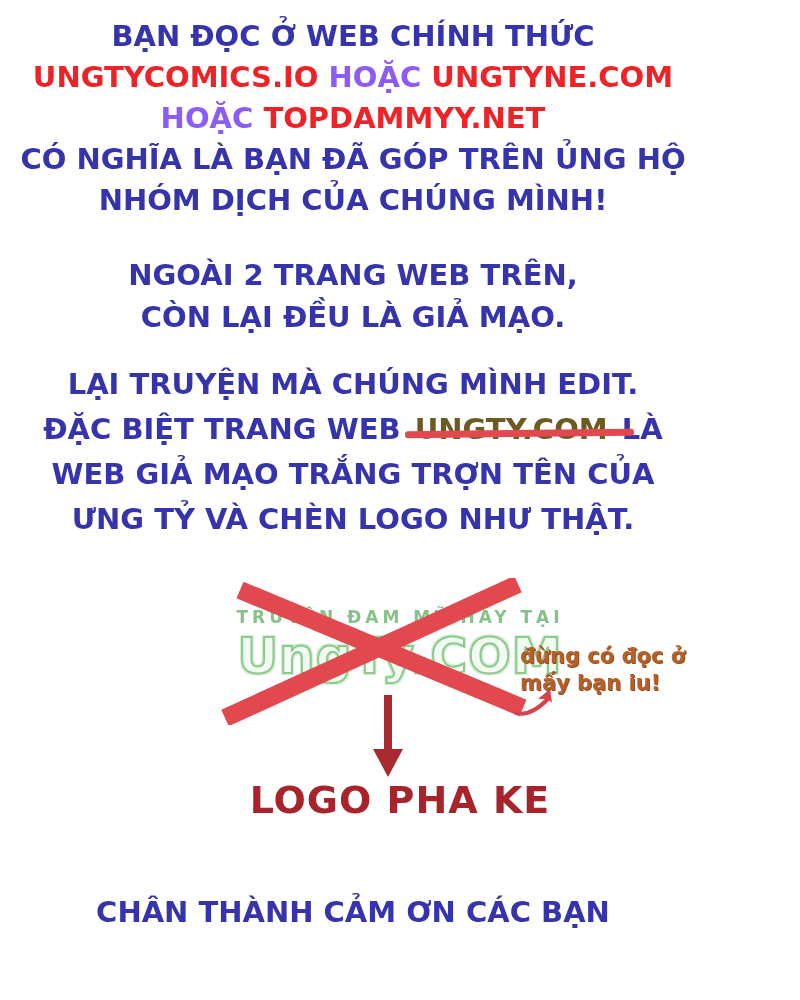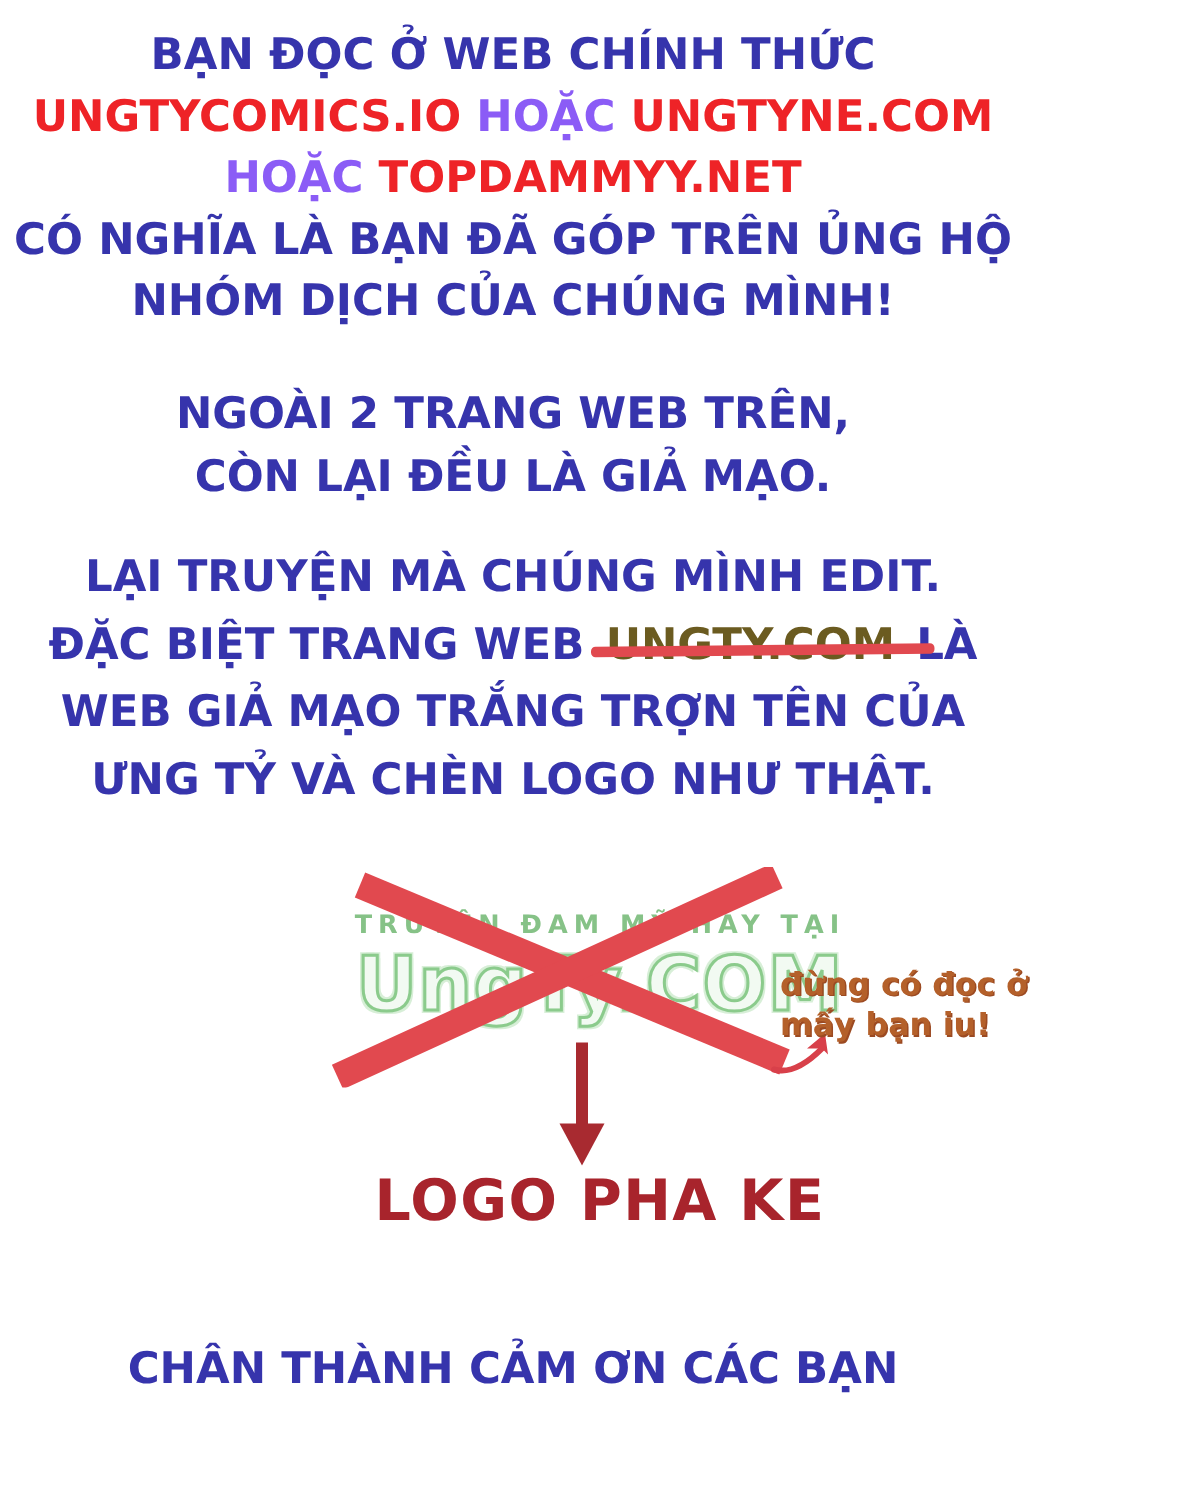--- a/index.html
+++ b/index.html
@@ -11,21 +11,21 @@
     overflow: hidden;
   }
   .page {
     position: absolute;
     inset: 0;
     width: 800px;
     height: 1000px;
   }
   .blue-block {
     position: absolute;
-    left: 4px;
+    left: 15px;
     width: 676px;
     text-align: center;
     color: #3634ac;
     font-weight: bold;
     font-size: 29px;
     letter-spacing: 0px;
     line-height: 41px;
     white-space: nowrap;
   }
   #header-block  { top: 16px; }

